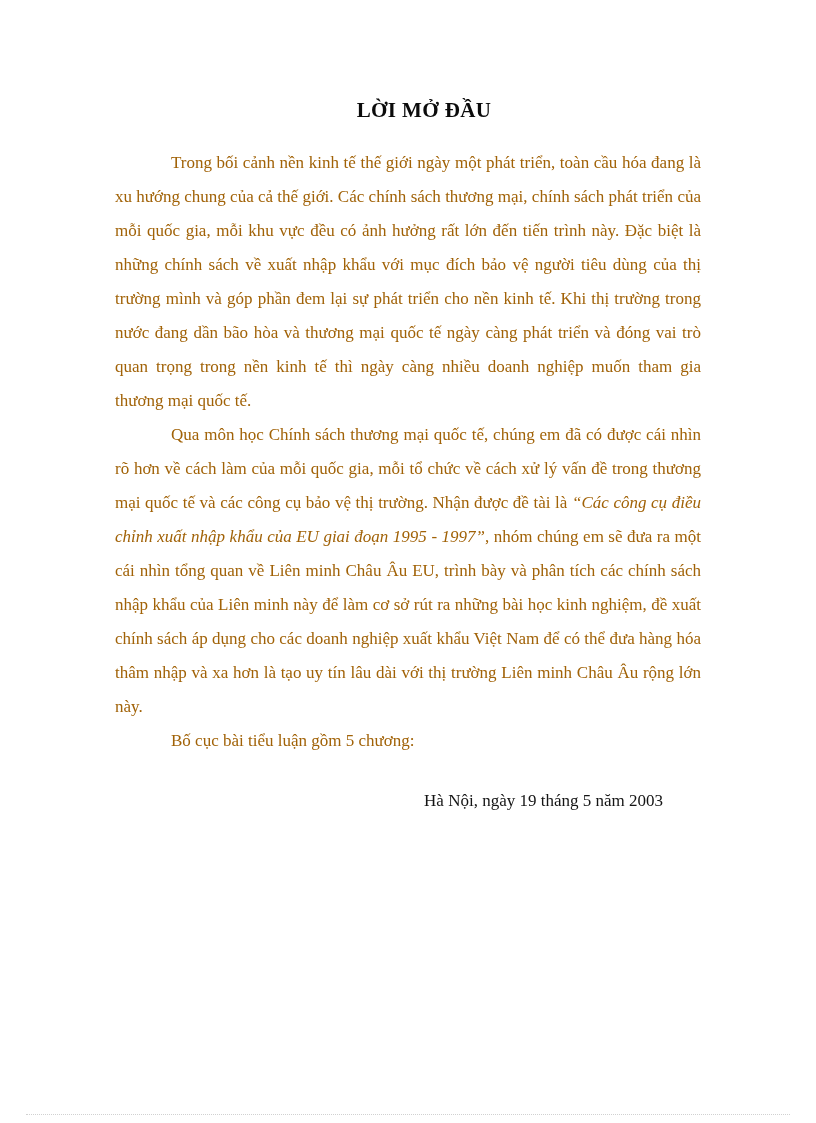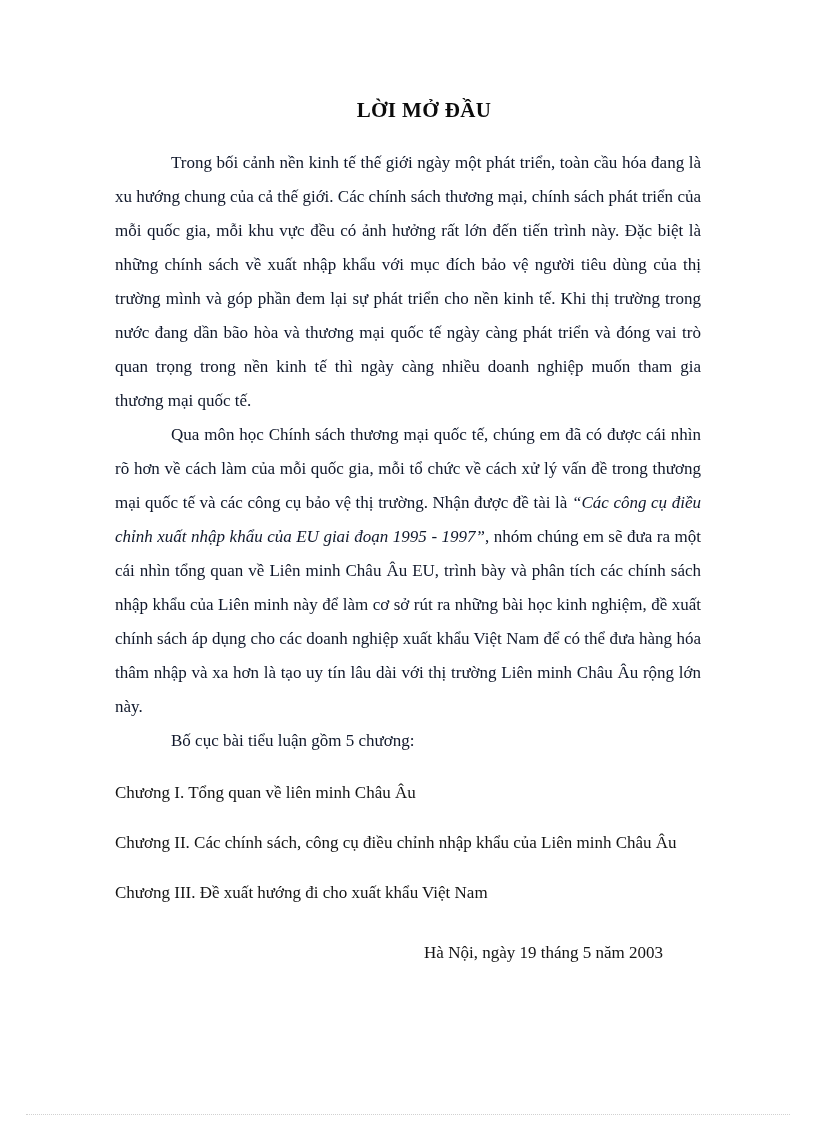--- a/index.html
+++ b/index.html
@@ -41,21 +41,21 @@
     width: 586px;
   }
 
   .para {
     margin: 0 0 0 0;
     font-size: 17px;
     line-height: 34px;
     text-align: justify;
     text-justify: inter-word;
     text-indent: 56px;
-    color: #0f172a;
+    color: #a16207;
   }
 
   .para + .para {
   }
 
   .para .quoted-title {
     font-style: italic;
   }
 
   
@@ -107,25 +107,20 @@
   <div class="body-block">
 
     <p class="para">Trong bối cảnh nền kinh tế thế giới ngày một phát triển, toàn cầu hóa đang là xu hướng chung của cả thế giới. Các chính sách thương mại, chính sách phát triển của mỗi quốc gia, mỗi khu vực đều có ảnh hưởng rất lớn đến tiến trình này. Đặc biệt là những chính sách về xuất nhập khẩu với mục đích bảo vệ người tiêu dùng của thị trường mình và góp phần đem lại sự phát triển cho nền kinh tế. Khi thị trường trong nước đang dần bão hòa và thương mại quốc tế ngày càng phát triển và đóng vai trò quan trọng trong nền kinh tế thì ngày càng nhiều doanh nghiệp muốn tham gia thương mại quốc tế.</p>
 
     <p class="para">
       <span>Qua môn học Chính sách thương mại quốc tế, chúng em đã có được cái nhìn rõ hơn về cách làm của mỗi quốc gia, mỗi tổ chức về cách xử lý vấn đề trong thương mại quốc tế và các công cụ bảo vệ thị trường. Nhận được đề tài là </span><span class="quoted-title">“Các công cụ điều chỉnh xuất nhập khẩu của EU giai đoạn 1995 - 1997”</span><span>, nhóm chúng em sẽ đưa ra một cái nhìn tổng quan về Liên minh Châu Âu EU, trình bày và phân tích các chính sách nhập khẩu của Liên minh này để làm cơ sở rút ra những bài học kinh nghiệm, đề xuất chính sách áp dụng cho các doanh nghiệp xuất khẩu Việt Nam để có thể đưa hàng hóa thâm nhập và xa hơn là tạo uy tín lâu dài với thị trường Liên minh Châu Âu rộng lớn này.</span>
     </p>
 
     <p class="para">Bố cục bài tiểu luận gồm 5 chương:</p>
 
-    <div class="chapter-list">
-      <div class="chapter-line">Chương I. Tổng quan về liên minh Châu Âu</div>
-      <div class="chapter-line">Chương II. Các chính sách, công cụ điều chỉnh nhập khẩu của Liên minh Châu Âu</div>
-      <div class="chapter-line">Chương III. Đề xuất hướng đi cho xuất khẩu Việt Nam</div>
-    </div>
 
     <div class="date-line">Hà Nội, ngày 19 tháng 5 năm 2003</div>
 
   </div>
 
   <div class="bottom-rule"></div>
 
 </div>
 
 </body></html>

